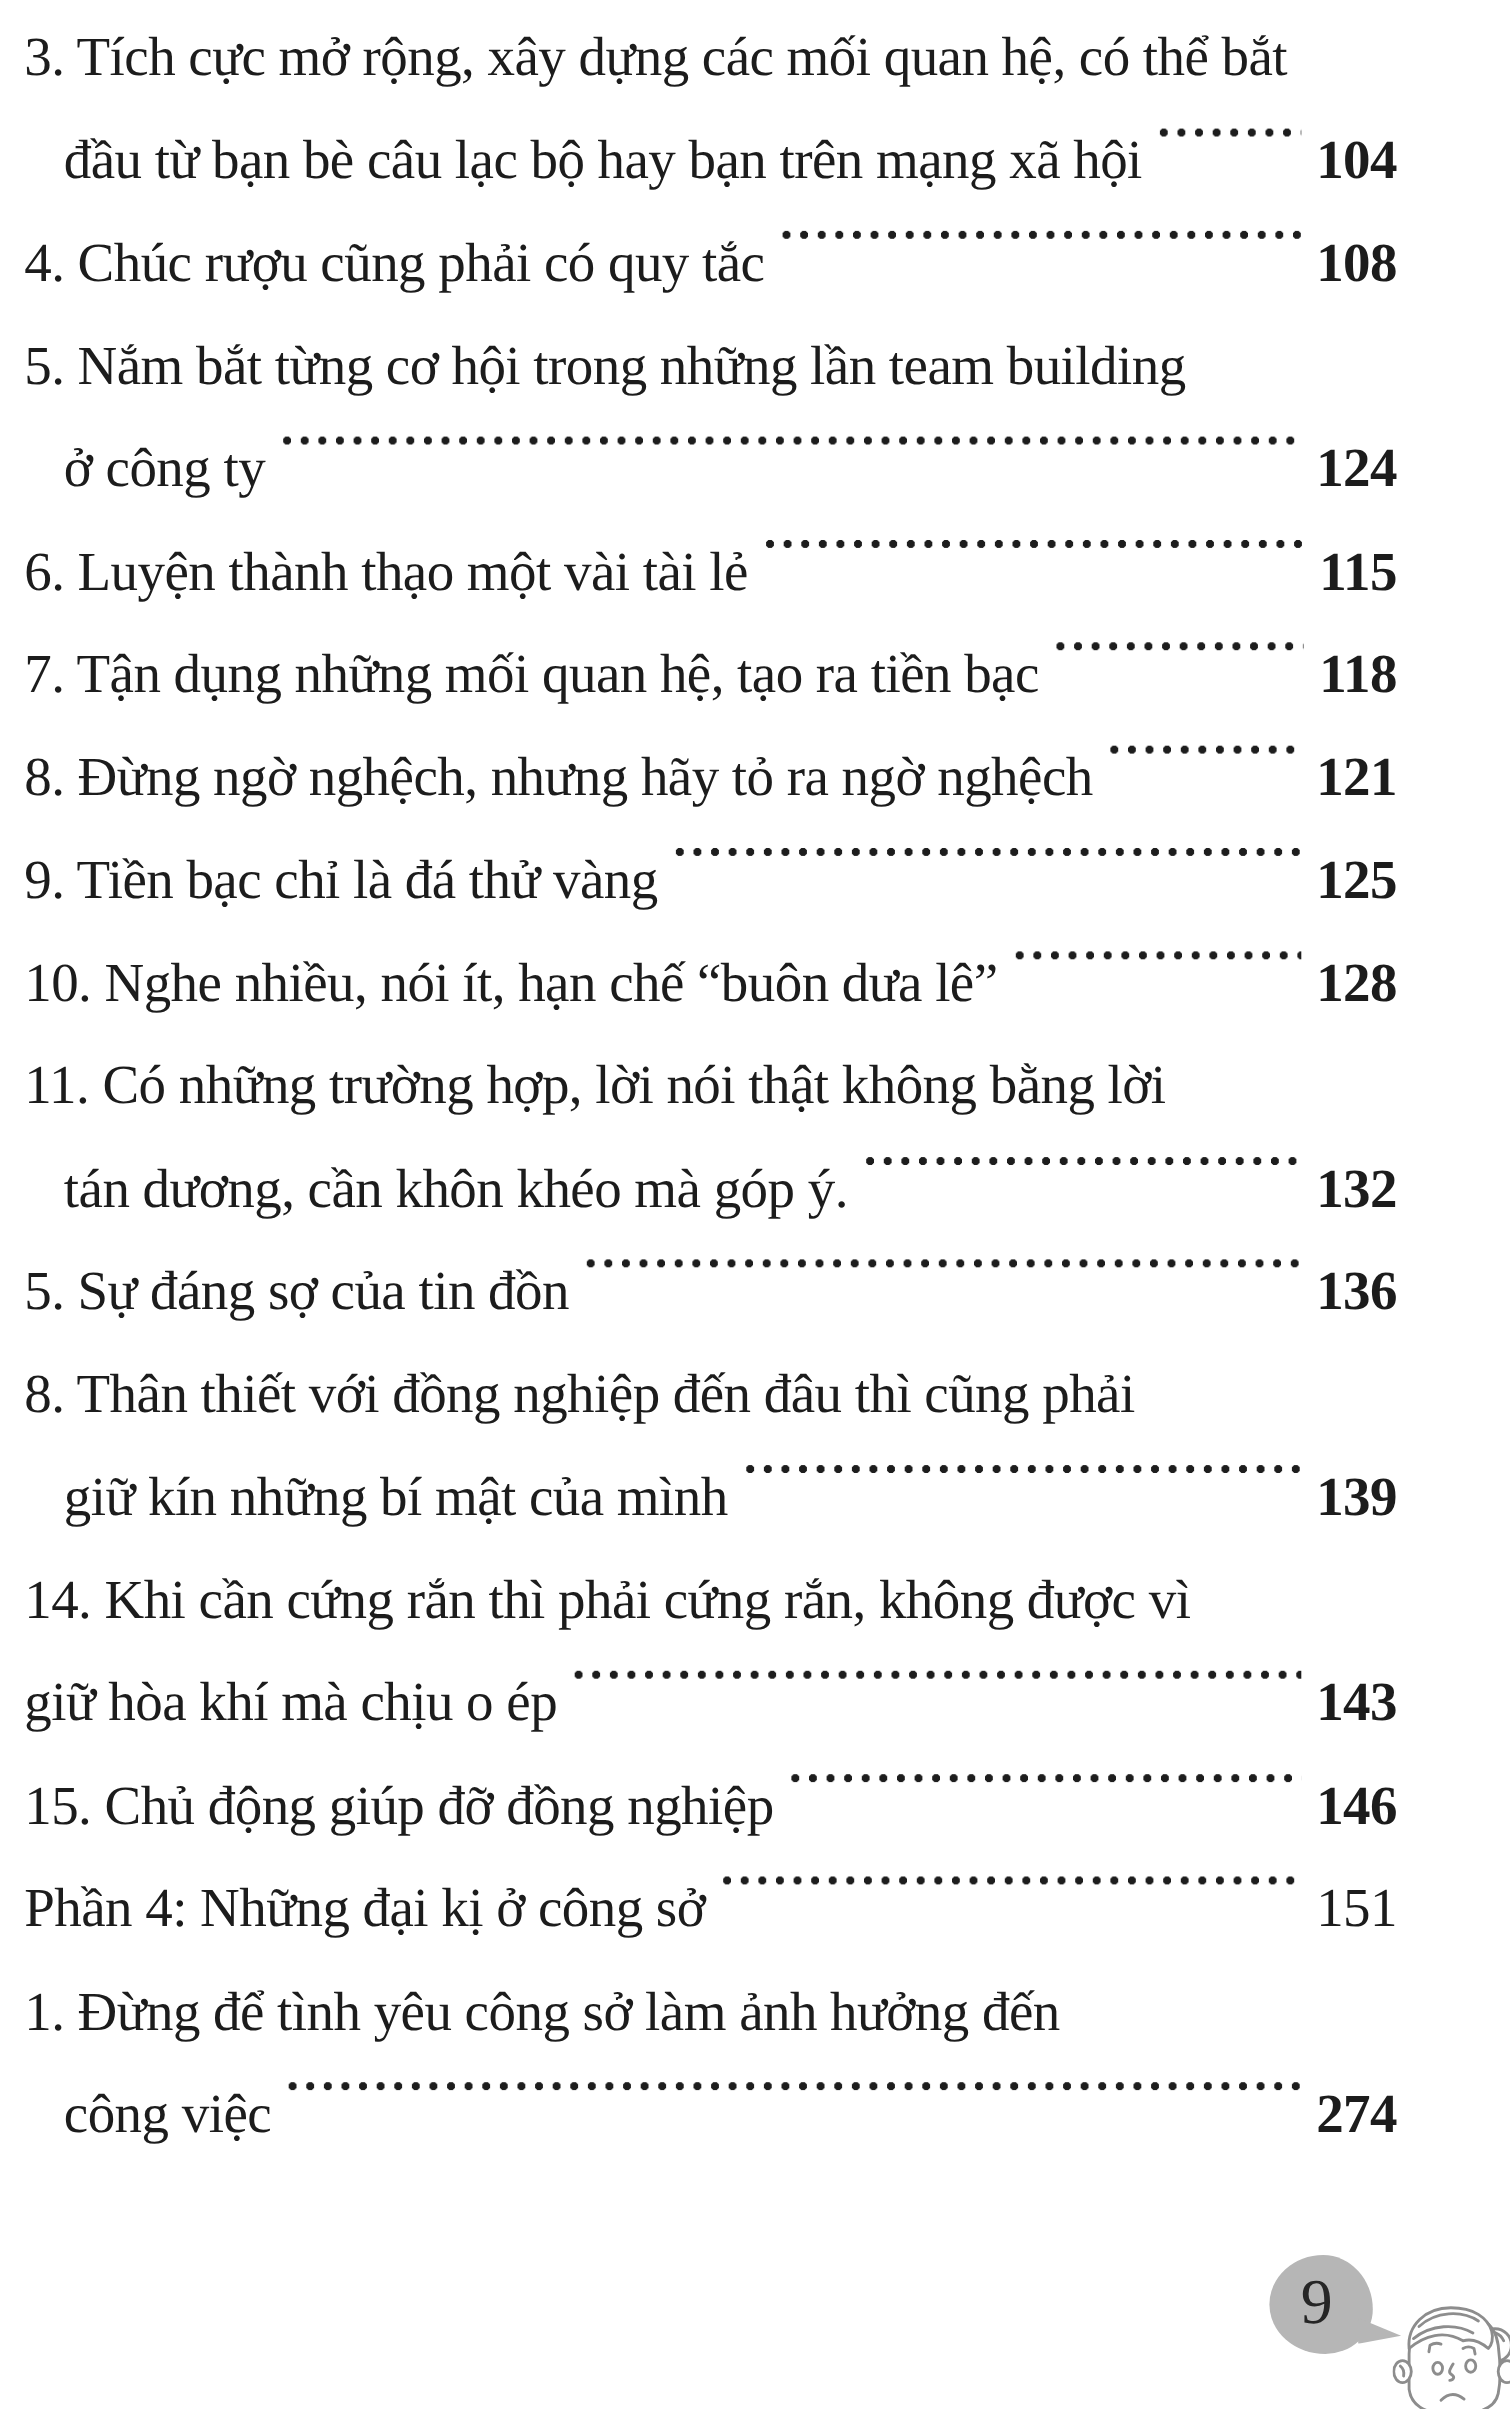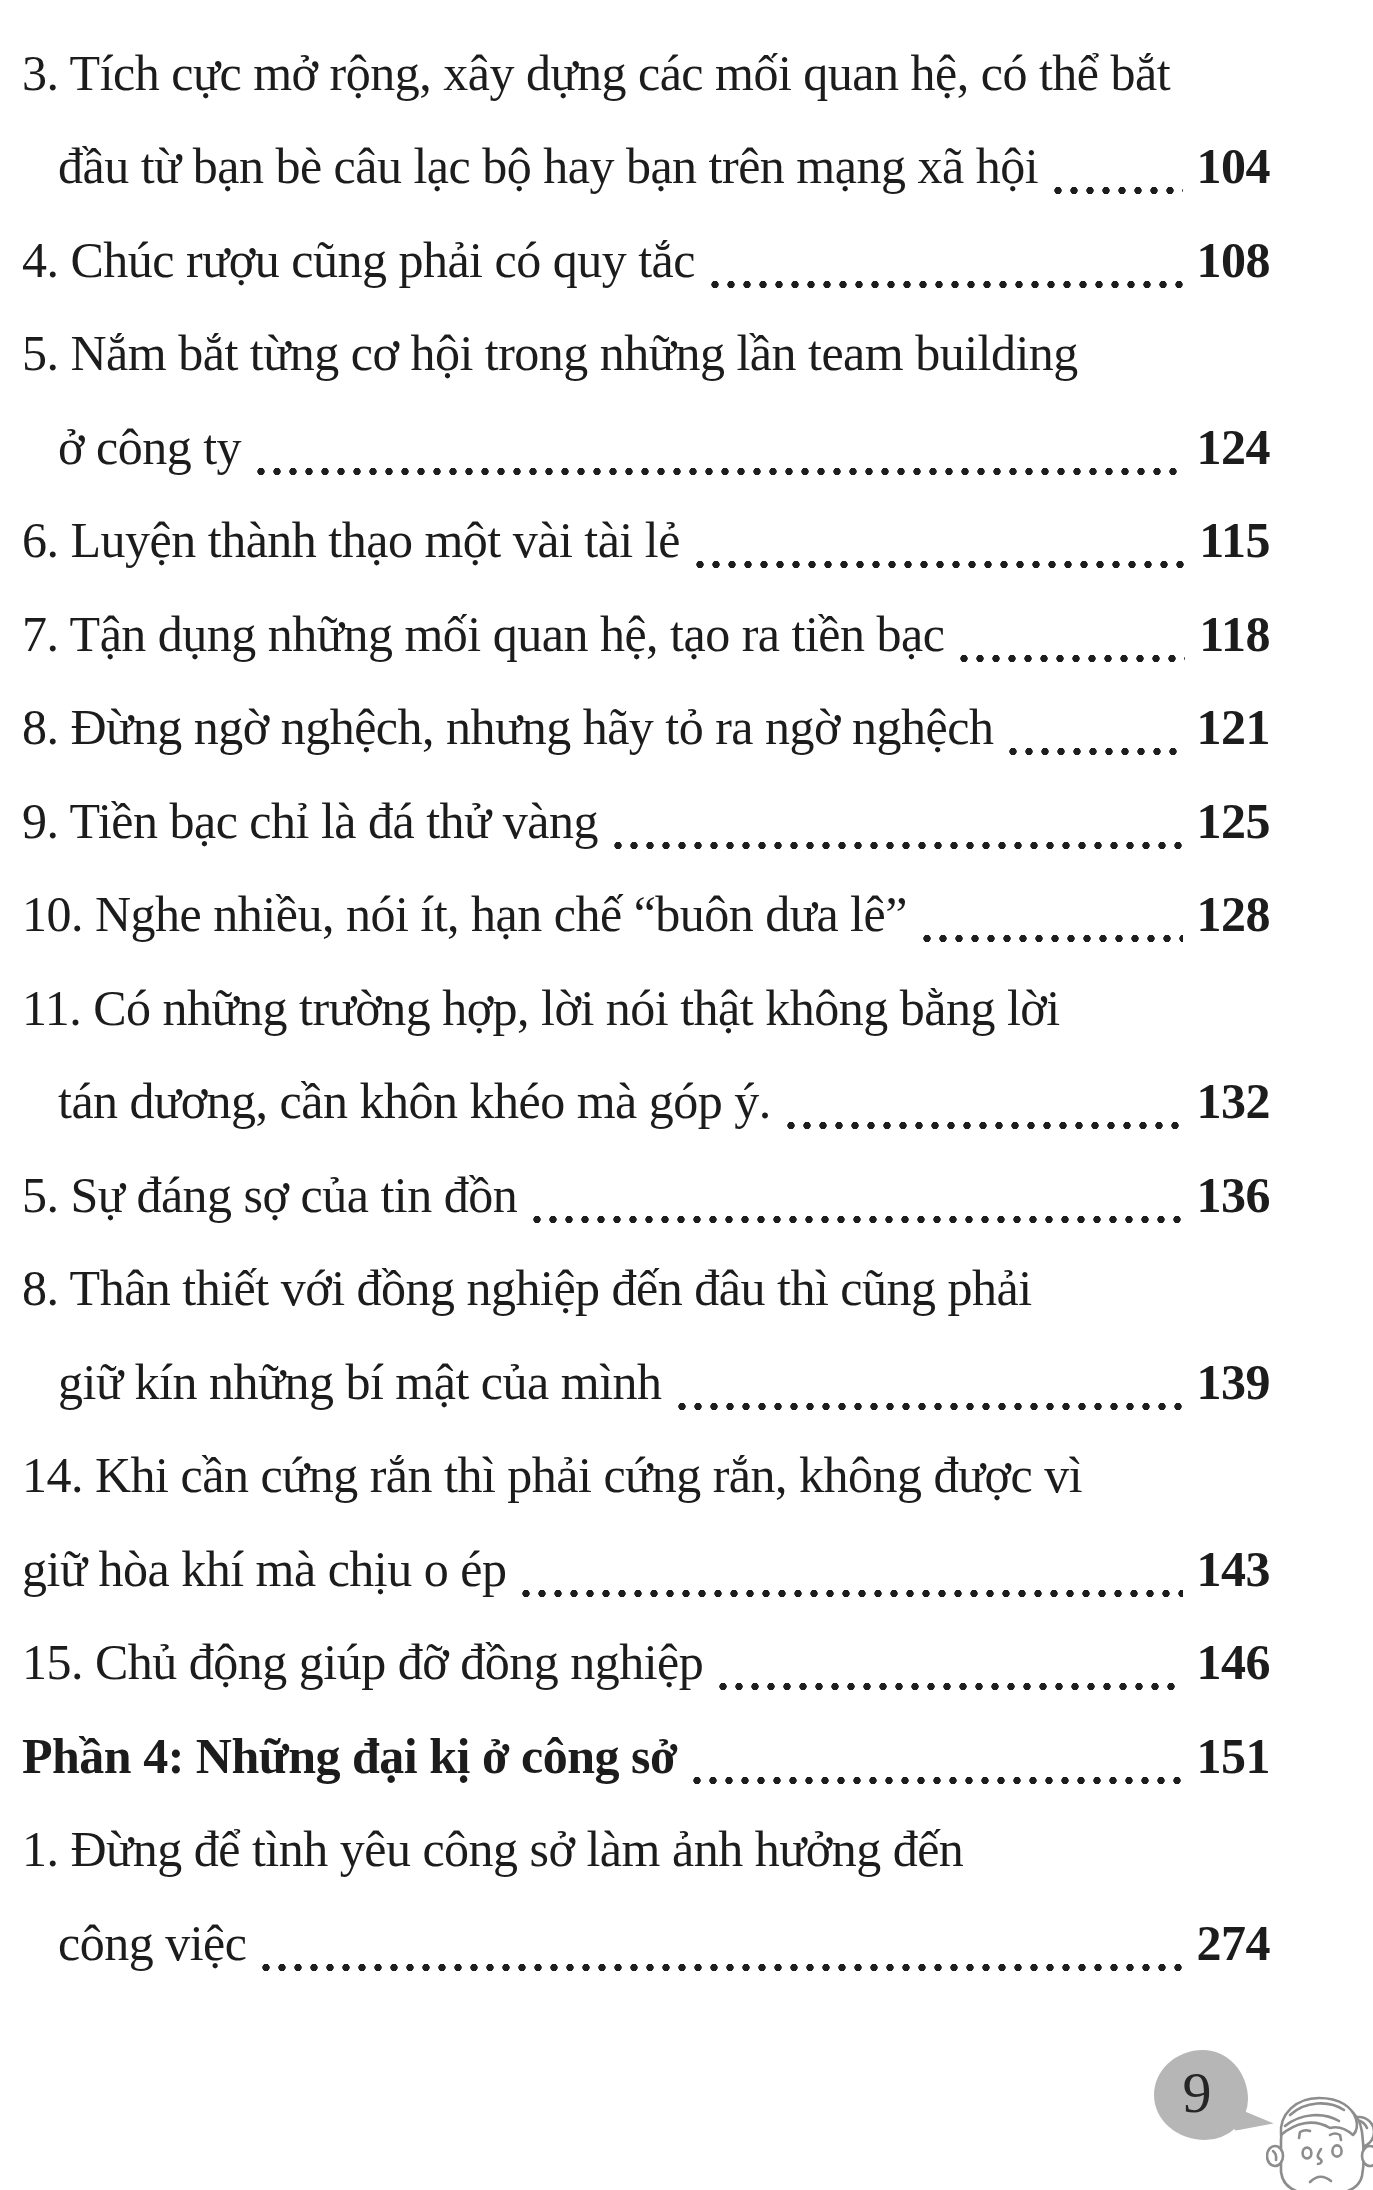--- a/index.html
+++ b/index.html
@@ -12,29 +12,29 @@
     color: #1c1c1c;
   }
   .toc {
     position: absolute;
     left: 22px;
     top: 8px;
     width: 1248px;
   }
   .row {
     display: flex;
-    align-items: flex-end;
+    align-items: flex-start;
     height: 93.5px;
     padding-top: 14px;
     font-size: 50px;
     letter-spacing: -0.5px;
     white-space: nowrap;
   }
   .row.indent { padding-left: 36px; }
-  .row.bold .txt, .row.bold .pg { font-weight: 700; }
+  .row.bold .txt, .row.bold .pg { font-weight: 400; }
   .txt { flex: 0 1 auto; overflow: visible; }
   .leader {
     flex: 1 1 auto;
     min-width: 26px;
     height: 9px;
     margin: 0 14px 0 12px;
     background-image: radial-gradient(circle, #1d1d1d 3.4px, transparent 4px);
     background-size: 16px 9px;
     background-repeat: repeat-x;
     background-position: left bottom;

